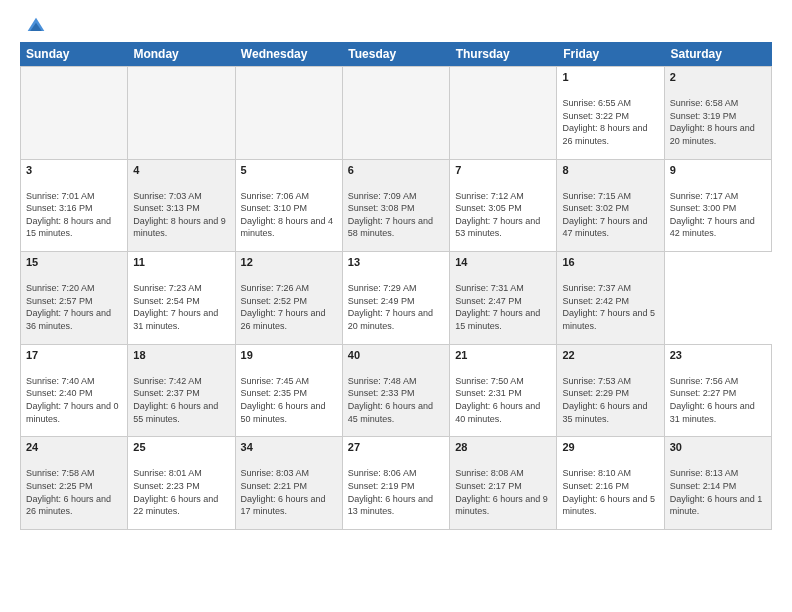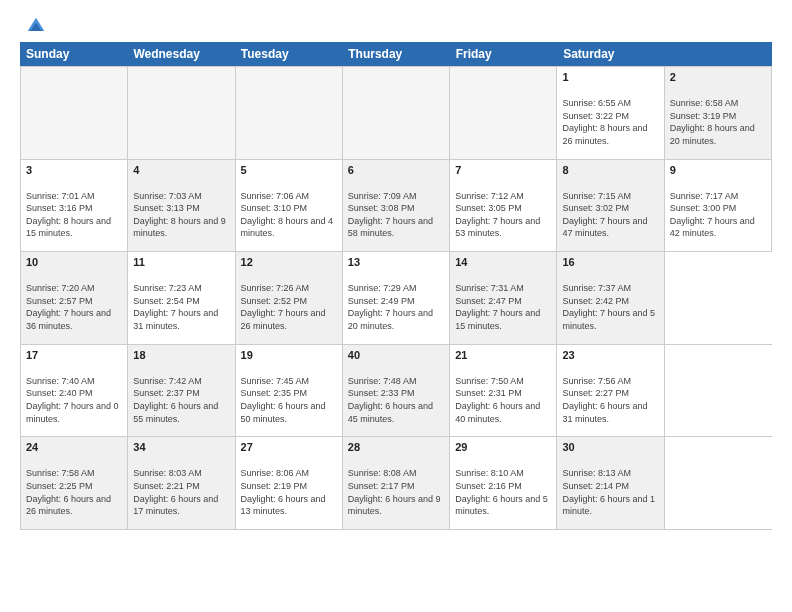--- a/index.html
+++ b/index.html
@@ -125,20 +125,21 @@
     </div>
     <div class="title-block">
       <div class="month-title"></div>
       <div class="location"></div>
     </div>
   </div>
 
   <div class="calendar">
     <div class="cal-header">
     <div class="cal-header-cell">Sunday</div>
+        <div class="cal-header-cell">Monday</div>
         <div class="cal-header-cell">Wednesday</div>
         <div class="cal-header-cell">Tuesday</div>
         <div class="cal-header-cell">Thursday</div>
         <div class="cal-header-cell">Friday</div>
         <div class="cal-header-cell">Saturday</div>
       </div>
     <div class="cal-body">
     <div class="cal-week">
           <div class="cal-cell empty"></div>
           <div class="cal-cell empty"></div>
@@ -179,21 +180,21 @@
             <div class="day-num">8</div>
             <div class="day-info">Sunrise: 7:15 AM<br>Sunset: 3:02 PM<br>Daylight: 7 hours and 47 minutes.</div>
           </div>
           <div class="cal-cell">
             <div class="day-num">9</div>
             <div class="day-info">Sunrise: 7:17 AM<br>Sunset: 3:00 PM<br>Daylight: 7 hours and 42 minutes.</div>
           </div>
         </div>
         <div class="cal-week">
           <div class="cal-cell shaded">
-            <div class="day-num">10</div>
+            <div class="day-num">15</div>
             <div class="day-info">Sunrise: 7:20 AM<br>Sunset: 2:57 PM<br>Daylight: 7 hours and 36 minutes.</div>
           </div>
           <div class="cal-cell">
             <div class="day-num">11</div>
             <div class="day-info">Sunrise: 7:23 AM<br>Sunset: 2:54 PM<br>Daylight: 7 hours and 31 minutes.</div>
           </div>
           <div class="cal-cell shaded">
             <div class="day-num">12</div>
             <div class="day-info">Sunrise: 7:26 AM<br>Sunset: 2:52 PM<br>Daylight: 7 hours and 26 minutes.</div>
           </div>
@@ -224,29 +225,37 @@
             <div class="day-info">Sunrise: 7:45 AM<br>Sunset: 2:35 PM<br>Daylight: 6 hours and 50 minutes.</div>
           </div>
           <div class="cal-cell shaded">
             <div class="day-num">40</div>
             <div class="day-info">Sunrise: 7:48 AM<br>Sunset: 2:33 PM<br>Daylight: 6 hours and 45 minutes.</div>
           </div>
           <div class="cal-cell">
             <div class="day-num">21</div>
             <div class="day-info">Sunrise: 7:50 AM<br>Sunset: 2:31 PM<br>Daylight: 6 hours and 40 minutes.</div>
           </div>
+          <div class="cal-cell shaded">
+            <div class="day-num">22</div>
+            <div class="day-info">Sunrise: 7:53 AM<br>Sunset: 2:29 PM<br>Daylight: 6 hours and 35 minutes.</div>
+          </div>
           <div class="cal-cell">
             <div class="day-num">23</div>
             <div class="day-info">Sunrise: 7:56 AM<br>Sunset: 2:27 PM<br>Daylight: 6 hours and 31 minutes.</div>
           </div>
         </div>
         <div class="cal-week">
           <div class="cal-cell shaded">
             <div class="day-num">24</div>
             <div class="day-info">Sunrise: 7:58 AM<br>Sunset: 2:25 PM<br>Daylight: 6 hours and 26 minutes.</div>
+          </div>
+          <div class="cal-cell">
+            <div class="day-num">25</div>
+            <div class="day-info">Sunrise: 8:01 AM<br>Sunset: 2:23 PM<br>Daylight: 6 hours and 22 minutes.</div>
           </div>
           <div class="cal-cell shaded">
             <div class="day-num">34</div>
             <div class="day-info">Sunrise: 8:03 AM<br>Sunset: 2:21 PM<br>Daylight: 6 hours and 17 minutes.</div>
           </div>
           <div class="cal-cell">
             <div class="day-num">27</div>
             <div class="day-info">Sunrise: 8:06 AM<br>Sunset: 2:19 PM<br>Daylight: 6 hours and 13 minutes.</div>
           </div>
           <div class="cal-cell shaded">

